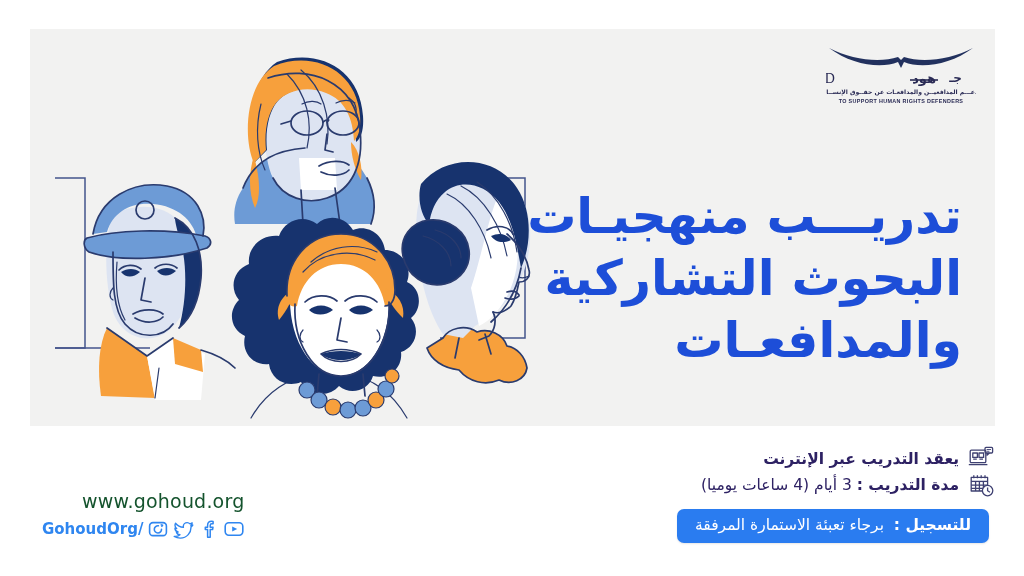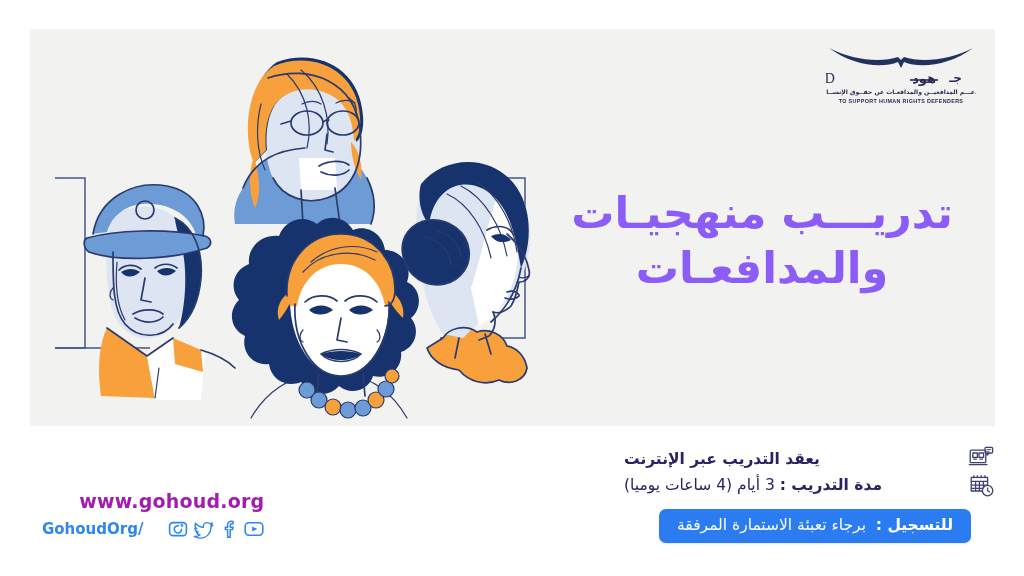--- a/index.html
+++ b/index.html
@@ -24,55 +24,55 @@
   .logo-word{display:block;margin-top:-2px;}
   .logo-sub-ar{display:block;margin-top:1px;}
   .logo-sub-en{
     display:block;font-size:5.4px;letter-spacing:.35px;color:#2a2b55;
     font-weight:700;margin-top:1.5px;font-family:"Liberation Sans",sans-serif;
   }
 
   
   .headline{
     position:absolute;right:62px;top:186px;width:400px;
-    text-align:center;direction:rtl;
-    color:#8b5cf6;font-weight:800;font-size:43px;line-height:1.27;
+    text-align:right;direction:rtl;
+    color:#1d4ed8;font-weight:800;font-size:49px;line-height:1.27;
     letter-spacing:-0.5px;
   }
   .headline .ln{display:block;white-space:nowrap;}
 
   
   .illo{position:absolute;left:55px;top:38px;width:500px;height:390px;}
 
   
   .site-block{position:absolute;left:42px;top:492px;}
   .site-url{
-    color:#a21caf;font-weight:700;font-size:19px;letter-spacing:.2px;
+    color:#14532d;font-weight:400;font-size:19px;letter-spacing:.2px;
     font-family:"DejaVu Sans",sans-serif;line-height:1;
   }
   .social-row{display:flex;align-items:center;gap:5px;margin-top:8px;}
   .social-row .handle{
-    color:#2f86f0;font-weight:700;font-size:15px;margin-right:20px;
+    color:#2f86f0;font-weight:700;font-size:15px;margin-right:0;
     font-family:"DejaVu Sans",sans-serif;
   }
 
   
   .info-block{position:absolute;right:30px;top:446px;width:370px;direction:rtl;}
   .info-row{display:flex;align-items:center;justify-content:flex-start;gap:9px;}
   .info-row + .info-row{margin-top:0;}
   .info-ico{flex:0 0 auto;width:26px;height:26px;}
   .info-txt{
-    color:#2d2163;font-size:15.5px;direction:rtl;text-align:left;
+    color:#2d2163;font-size:15.5px;direction:rtl;text-align:right;
     white-space:nowrap;flex:1 1 auto;
   }
   .info-txt b{font-weight:800;}
   .info-txt .plain{font-weight:500;}
 
   .cta{
-    margin-top:11px;margin-right:23px;
+    margin-top:11px;margin-right:5px;
     background:#2a7cf0;border-radius:7px;
     padding:7px 18px 9px;
     color:#ffffff;font-size:15.5px;direction:rtl;text-align:center;
     white-space:nowrap;display:inline-block;
     box-shadow:0 1px 2px rgba(0,0,0,.10);
     cursor:pointer;
   }
   .cta b{font-weight:800;}
   .cta .plain{font-weight:500;}
 </style>
@@ -95,20 +95,21 @@
       <text x="136" y="13" font-family="DejaVu Sans, sans-serif" font-size="12" fill="#2a2b55" font-weight="700">جـ</text>
     </svg>
     <svg class="logo-sub-ar" width="150" height="9" viewBox="0 0 150 9">
       <text x="75" y="7" text-anchor="middle" font-family="DejaVu Sans, sans-serif" font-size="6.1" fill="#2a2b55" font-weight="700">لدعـــم المدافعيــن والمدافعـات عن حقــوق الإنســان</text>
     </svg>
     <span class="logo-sub-en">TO SUPPORT HUMAN RIGHTS DEFENDERS</span>
   </div>
 
   <div class="headline">
     <span class="ln">تدريـــب منهجيـات</span>
+    <span class="ln">البحوث التشاركية</span>
     <span class="ln">والمدافعـات</span>
   </div>
 
   <svg class="illo" viewBox="0 0 500 390">
     <defs>
       <style>
         .ln{fill:none;stroke:#2a3b6e;stroke-width:1.7;stroke-linecap:round;stroke-linejoin:round;}
         .lnT{fill:none;stroke:#2a3b6e;stroke-width:1.2;stroke-linecap:round;}
         .skin{fill:#dde4f2;}
         .skinW{fill:#ffffff;}

